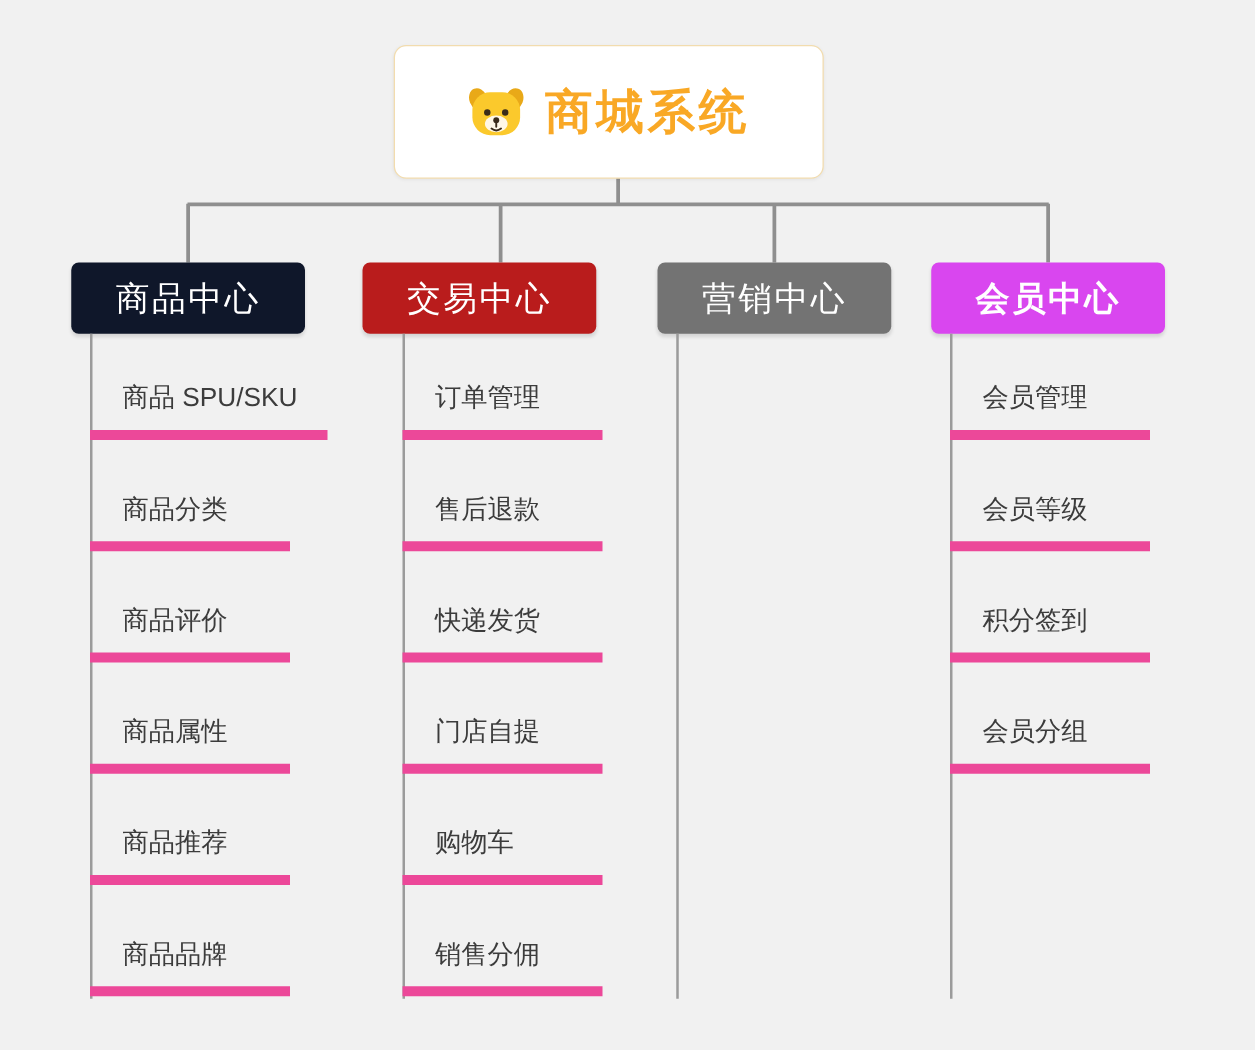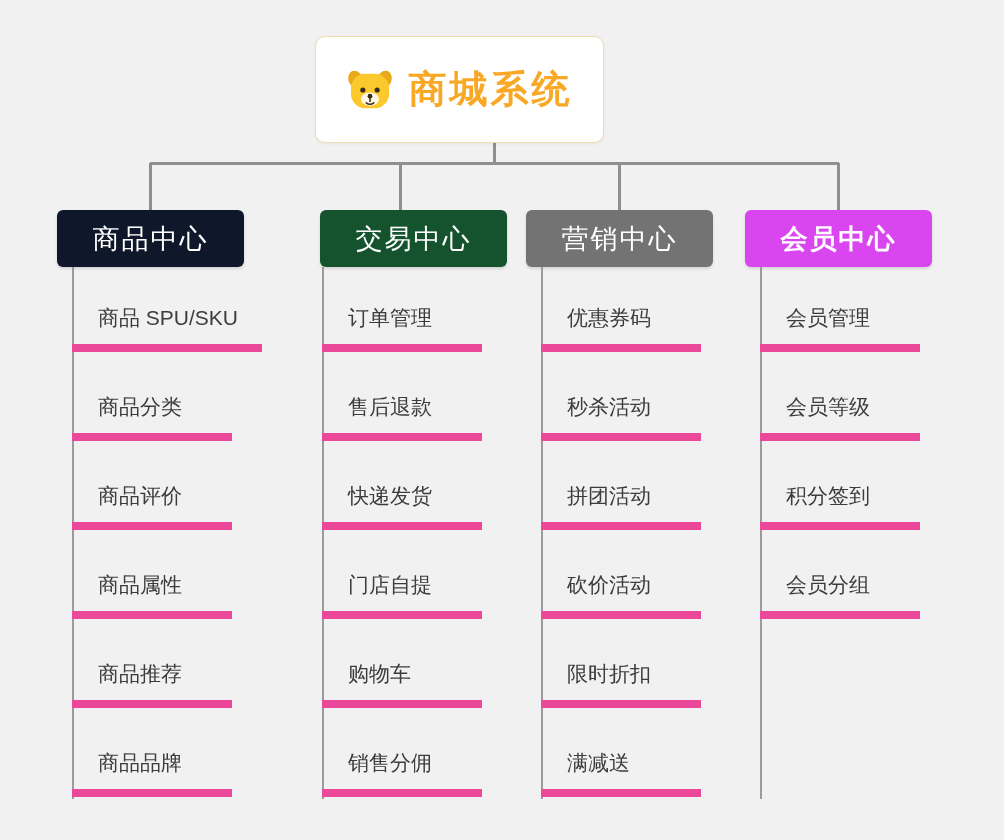--- a/index.html
+++ b/index.html
@@ -12,21 +12,21 @@
   .canvas{position:relative;width:1004px;height:840px;}
 
   
   .conn{position:absolute;background:#8f8f8f;}
   .conn.v{width:3px;}
   .conn.h{height:3px;}
   .trunk{position:absolute;width:2px;background:#9b9b9b;top:267px;height:532px;}
 
   
   .root-node{
-    position:absolute;left:315px;top:36px;width:289px;height:107px;
+    position:absolute;left:315px;top:36px;width:344px;height:107px;
     background:#ffffff;border:1px solid #f2dcae;border-radius:10px;
     box-shadow:0 1px 3px rgba(0,0,0,0.06);
     display:flex;align-items:center;justify-content:center;gap:16px;
     box-sizing:border-box;
   }
   .root-title{
     font-size:38px;font-weight:700;color:#f9a825;letter-spacing:3px;
   }
   .dog{display:inline-flex;line-height:0;}
 
@@ -103,21 +103,21 @@
         <span class="child-label">商品属性</span>
       </div>
     <div class="child">
         <span class="child-label">商品推荐</span>
       </div>
     <div class="child">
         <span class="child-label">商品品牌</span>
       </div>
   </div>
 
-  <div class="branch-node" style="left: 320px; background-color: #14532d; justify-content: center;">
+  <div class="branch-node" style="left: 290px; background-color: #b91c1c; justify-content: center;">
     <span class="branch-label">交易中心</span>
   </div>
   <div class="trunk" style="left:322px;"></div>
   <div class="children" style="left:322px;">
     <div class="child">
         <span class="child-label">订单管理</span>
       </div>
     <div class="child">
         <span class="child-label">售后退款</span>
       </div>
@@ -132,40 +132,20 @@
       </div>
     <div class="child">
         <span class="child-label">销售分佣</span>
       </div>
   </div>
 
   <div class="branch-node" style="left: 526px; background-color: #737373;">
     <span class="branch-label">营销中心</span>
   </div>
   <div class="trunk" style="left:541px;"></div>
-  <div class="children" style="left:541px;">
-    <div class="child">
-        <span class="child-label">优惠券码</span>
-      </div>
-    <div class="child">
-        <span class="child-label">秒杀活动</span>
-      </div>
-    <div class="child">
-        <span class="child-label">拼团活动</span>
-      </div>
-    <div class="child">
-        <span class="child-label">砍价活动</span>
-      </div>
-    <div class="child">
-        <span class="child-label">限时折扣</span>
-      </div>
-    <div class="child">
-        <span class="child-label">满减送</span>
-      </div>
-  </div>
 
   <div class="branch-node" style="left: 745px; background-color: #d946ef; font-weight: bold;">
     <span class="branch-label">会员中心</span>
   </div>
   <div class="trunk" style="left:760px;"></div>
   <div class="children" style="left:760px;">
     <div class="child">
         <span class="child-label">会员管理</span>
       </div>
     <div class="child">

